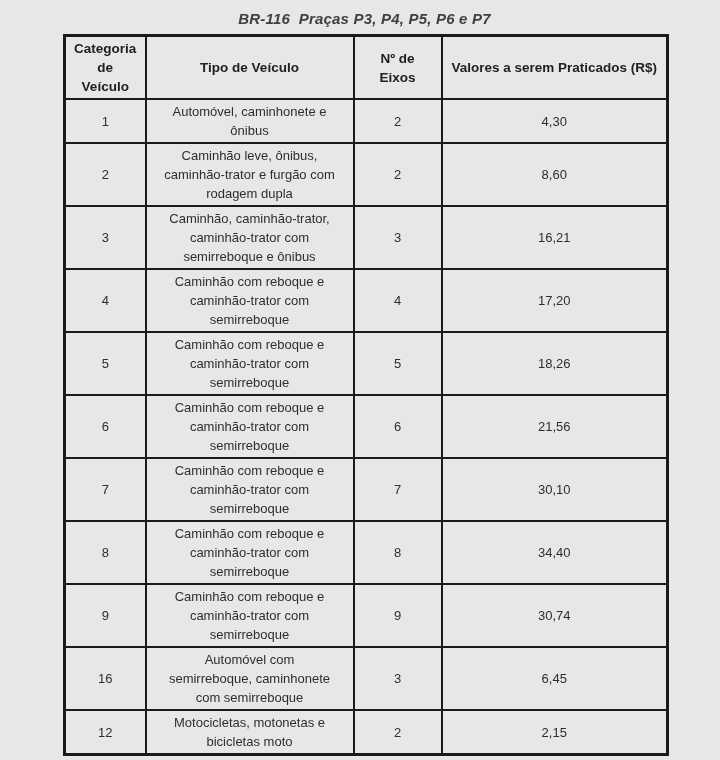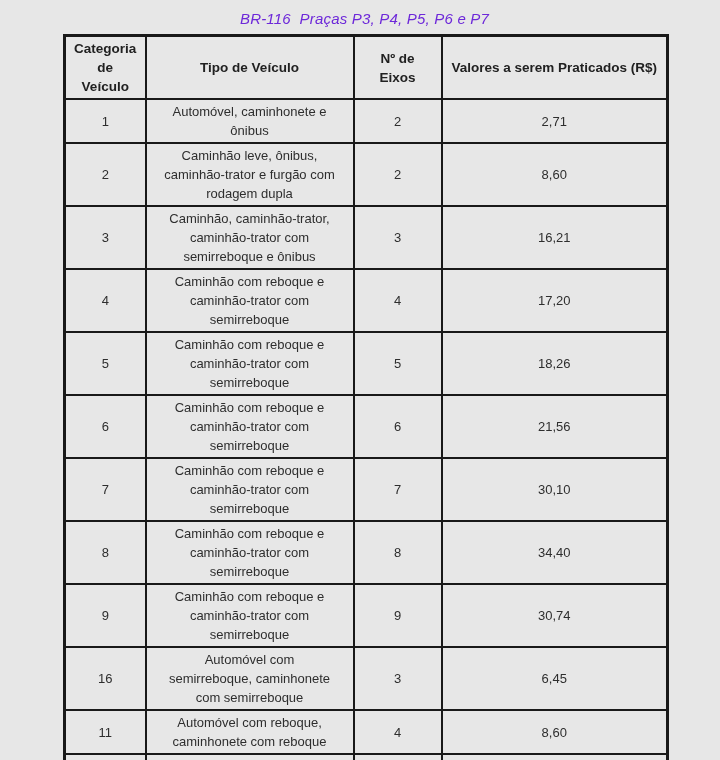--- a/index.html
+++ b/index.html
@@ -18,23 +18,23 @@
     height: 760px;
     overflow: hidden;
   }
   .doc-title {
     position: absolute;
     left: 63px;
     top: 10px;
     width: 603px;
     text-align: center;
     font-size: 15px;
-    font-weight: normal;
+    font-weight: bold;
     font-style: italic;
-    color: #6d28d9;
+    color: #404040;
     white-space: pre;
     letter-spacing: 0.2px;
   }
   table.toll-table {
     position: absolute;
     left: 63px;
     top: 34px;
     width: 603px;
     border-collapse: collapse;
     table-layout: fixed;
@@ -91,21 +91,21 @@
         <th>Nº de Eixos</th>
         <th>Valores a serem Praticados (R$)</th>
       </tr>
     </thead>
     <tbody>
   <tr class="data-row">
     <td class="cell-categoria">1</td>
     <td class="cell-tipo">Automóvel, caminhonete e
 ônibus</td>
     <td class="cell-eixos">2</td>
-    <td class="cell-valor">2,71</td>
+    <td class="cell-valor">4,30</td>
   </tr>
 
   <tr class="data-row">
     <td class="cell-categoria">2</td>
     <td class="cell-tipo">Caminhão leve, ônibus,
 caminhão-trator e furgão com
 rodagem dupla</td>
     <td class="cell-eixos">2</td>
     <td class="cell-valor">8,60</td>
   </tr>
@@ -175,27 +175,20 @@
 
   <tr class="data-row">
     <td class="cell-categoria">16</td>
     <td class="cell-tipo">Automóvel com
 semirreboque, caminhonete
 com semirreboque</td>
     <td class="cell-eixos">3</td>
     <td class="cell-valor">6,45</td>
   </tr>
 
-  <tr class="data-row">
-    <td class="cell-categoria">11</td>
-    <td class="cell-tipo">Automóvel com reboque,
-caminhonete com reboque</td>
-    <td class="cell-eixos">4</td>
-    <td class="cell-valor">8,60</td>
-  </tr>
 
   <tr class="data-row">
     <td class="cell-categoria">12</td>
     <td class="cell-tipo">Motocicletas, motonetas e
 bicicletas moto</td>
     <td class="cell-eixos">2</td>
     <td class="cell-valor">2,15</td>
   </tr>
 </tbody>
   </table>

